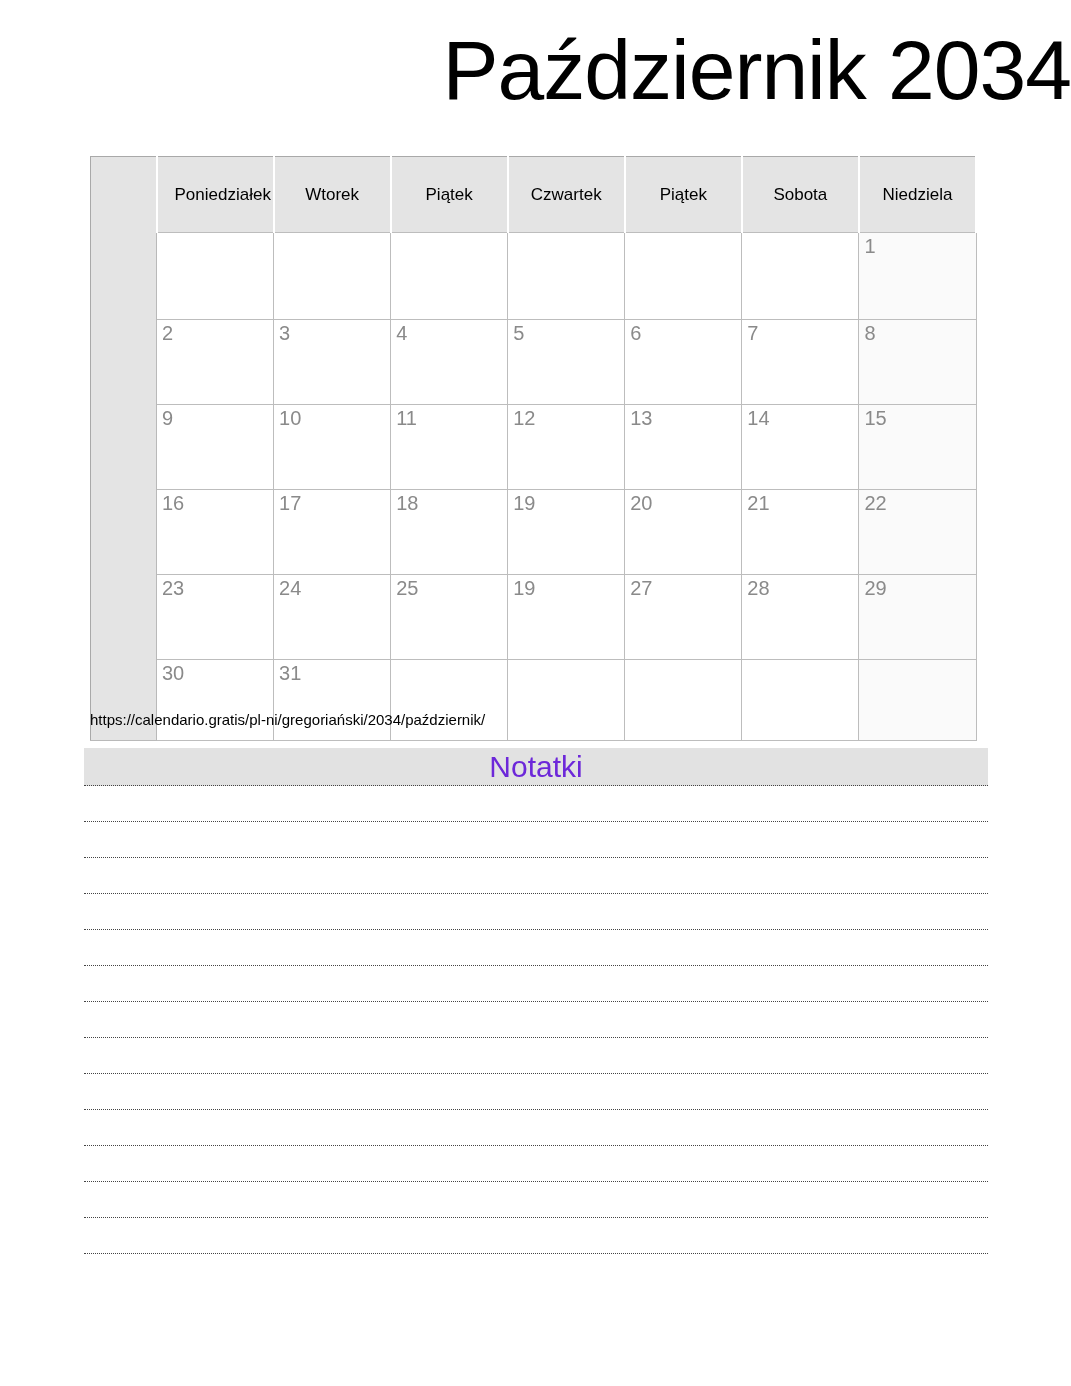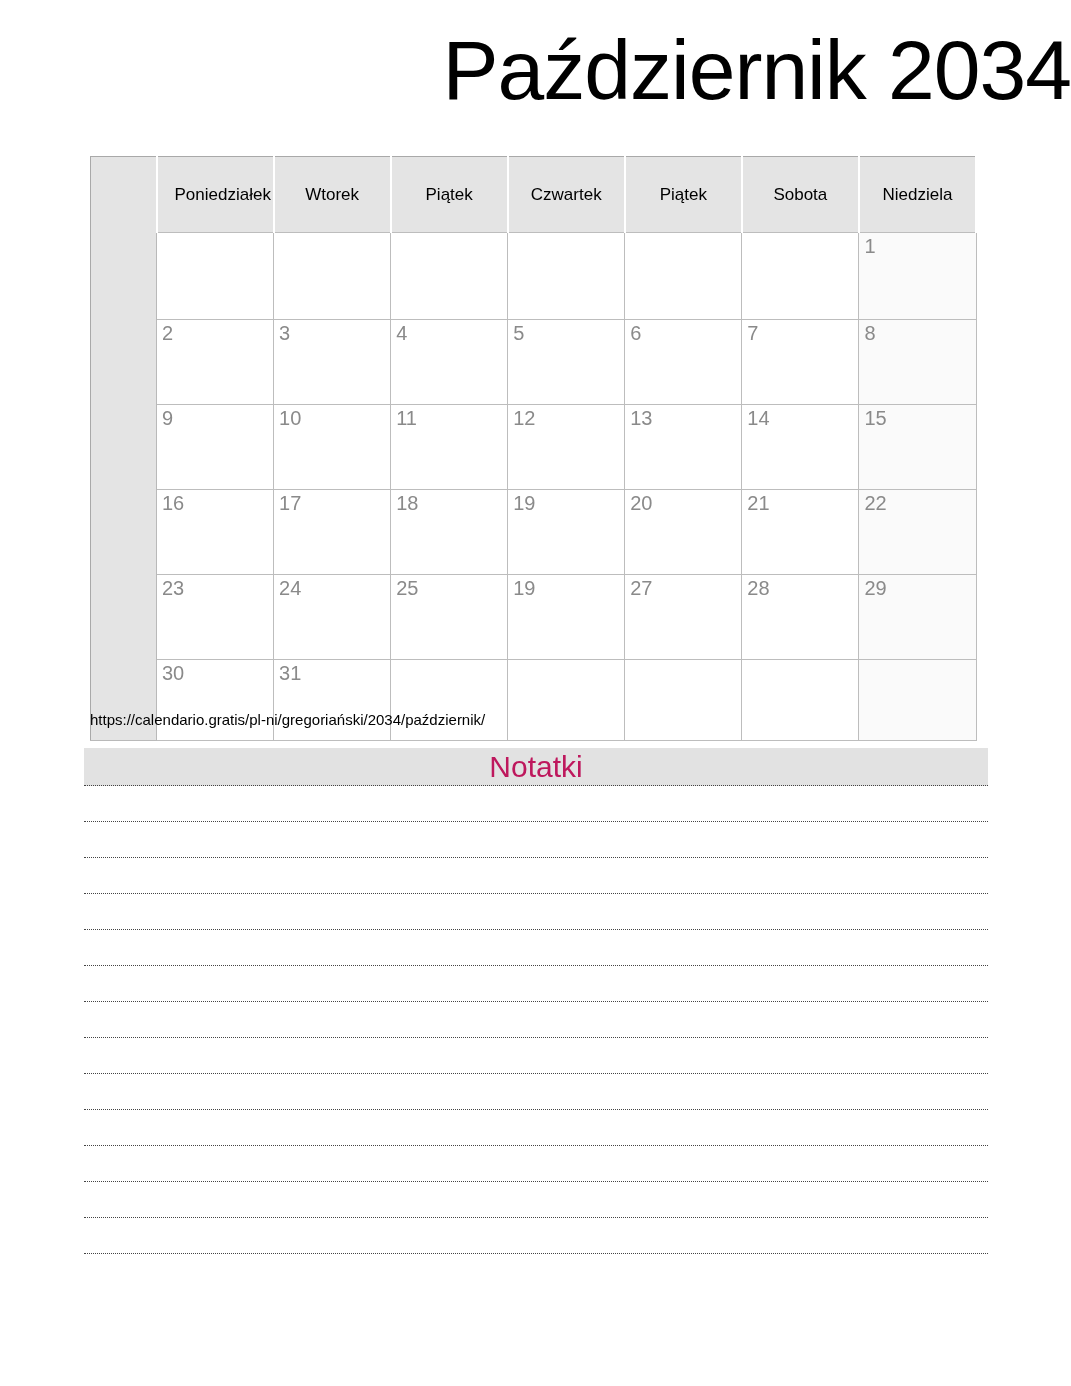--- a/index.html
+++ b/index.html
@@ -86,21 +86,21 @@
     left: 84px;
     top: 748px;
     width: 904px;
   }
   .notes-header {
     background: #e2e2e2;
     height: 37px;
     line-height: 37px;
     text-align: center;
     font-size: 30px;
-    color: #be185d;
+    color: #6d28d9;
     border-bottom: 1px dotted #444444;
   }
   .note-line {
     height: 35px;
     border-bottom: 1px dotted #444444;
   }
 </style>
 </head>
 <body>
 

